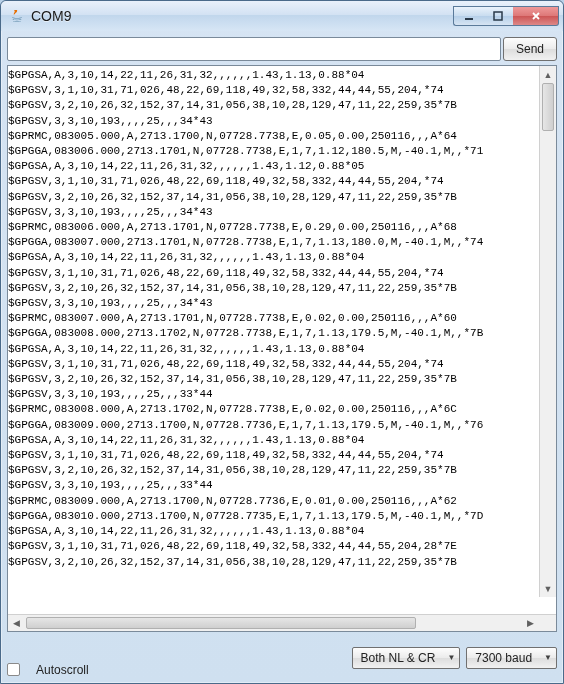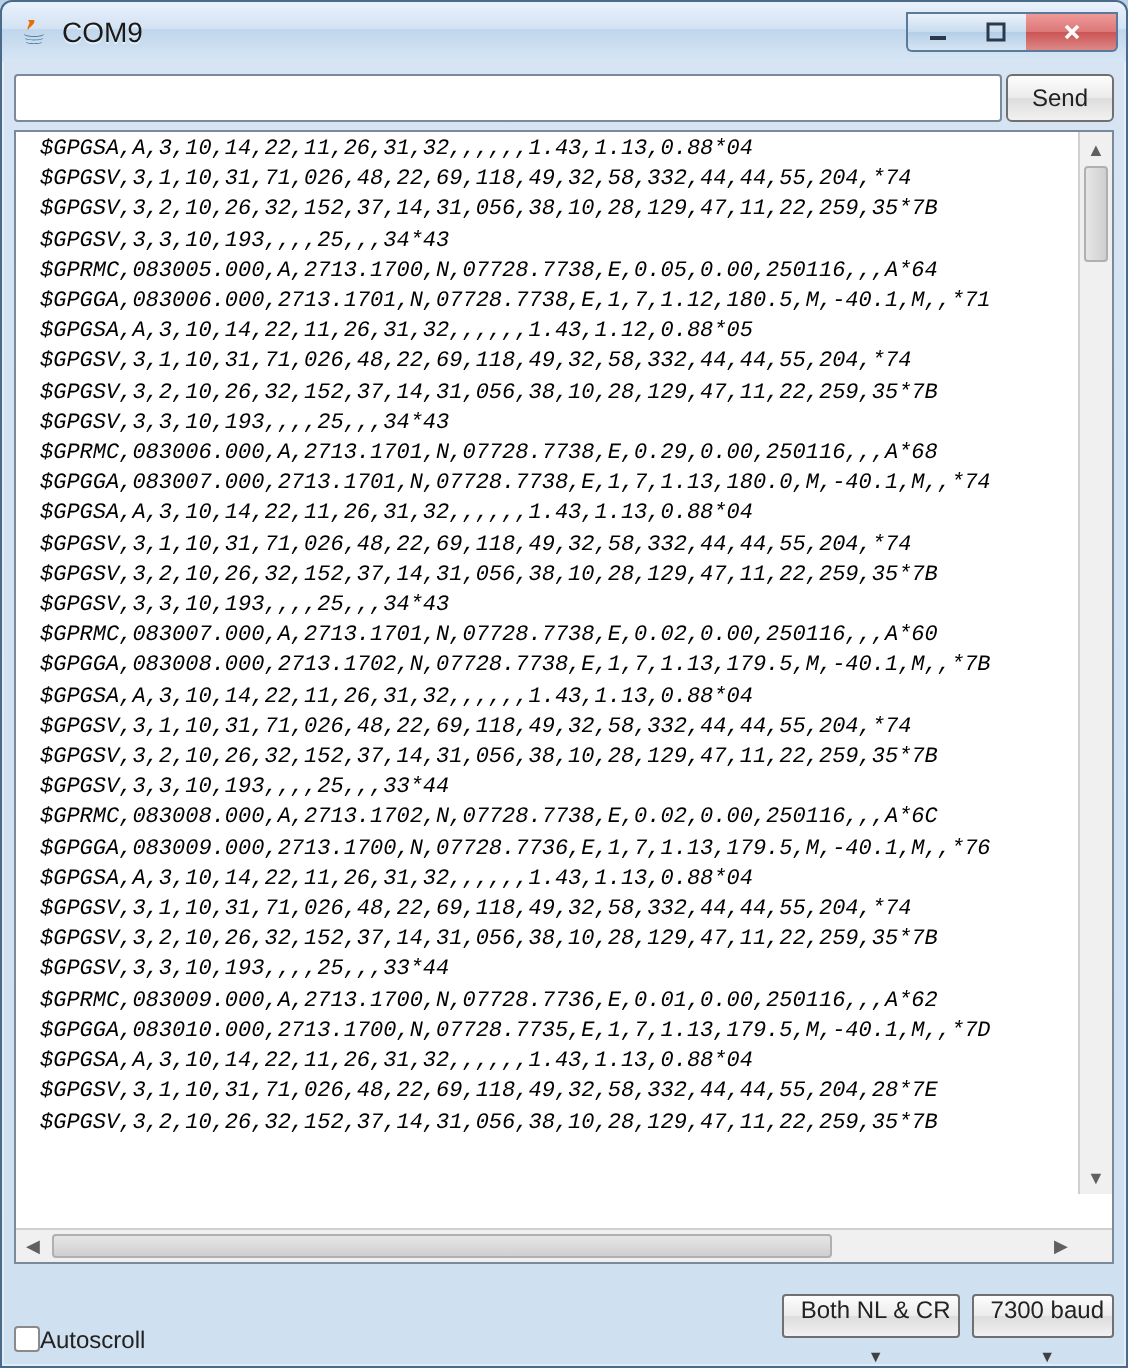--- a/index.html
+++ b/index.html
@@ -113,23 +113,22 @@
   .output {
     flex: 1;
     overflow: hidden;
     position: relative;
   }
   .output-text {
     font-family: "Courier New", monospace;
     font-size: 11px;
     line-height: 15.2px;
     white-space: pre;
-    padding: 2px 12px;
+    padding: 2px 0;
     color: #000;
-    font-style: italic;
   }
   .vscroll {
     position: absolute;
     right: 0;
     top: 0;
     bottom: 17px;
     width: 17px;
     background: #f0f0f0;
     border-left: 1px solid #d0d0d0;
   }
@@ -184,21 +183,21 @@
   }
   .footer {
     display: flex;
     align-items: center;
     gap: 6px;
     padding: 2px 0 0 0;
   }
   .autoscroll {
     display: flex;
     align-items: flex-start;
-    gap: 0;
+    gap: 16px;
     flex: 1;
     font-size: 12px;
     color: #222;
     margin-top: 25px;
   }
   .checkbox {
     width: 13px; height: 13px;
     border: 1px solid #8a8a8a;
     background: #fff;
     border-radius: 2px;
@@ -207,21 +206,20 @@
     height: 22px;
     border: 1px solid #707070;
     border-radius: 2px;
     background: linear-gradient(to bottom, #fdfdfd 0%, #ebebeb 50%, #dddddd 51%, #f1f1f1 100%);
     display: flex;
     align-items: center;
     padding: 0 4px 0 8px;
     font-size: 12px;
     color: #222;
     gap: 12px;
-    flex-direction: column;
   }
   .dropdown .chev {
     font-size: 8px;
     color: #404040;
   }
 </style>
 </head>
 <body>
 
 <div class="window">

